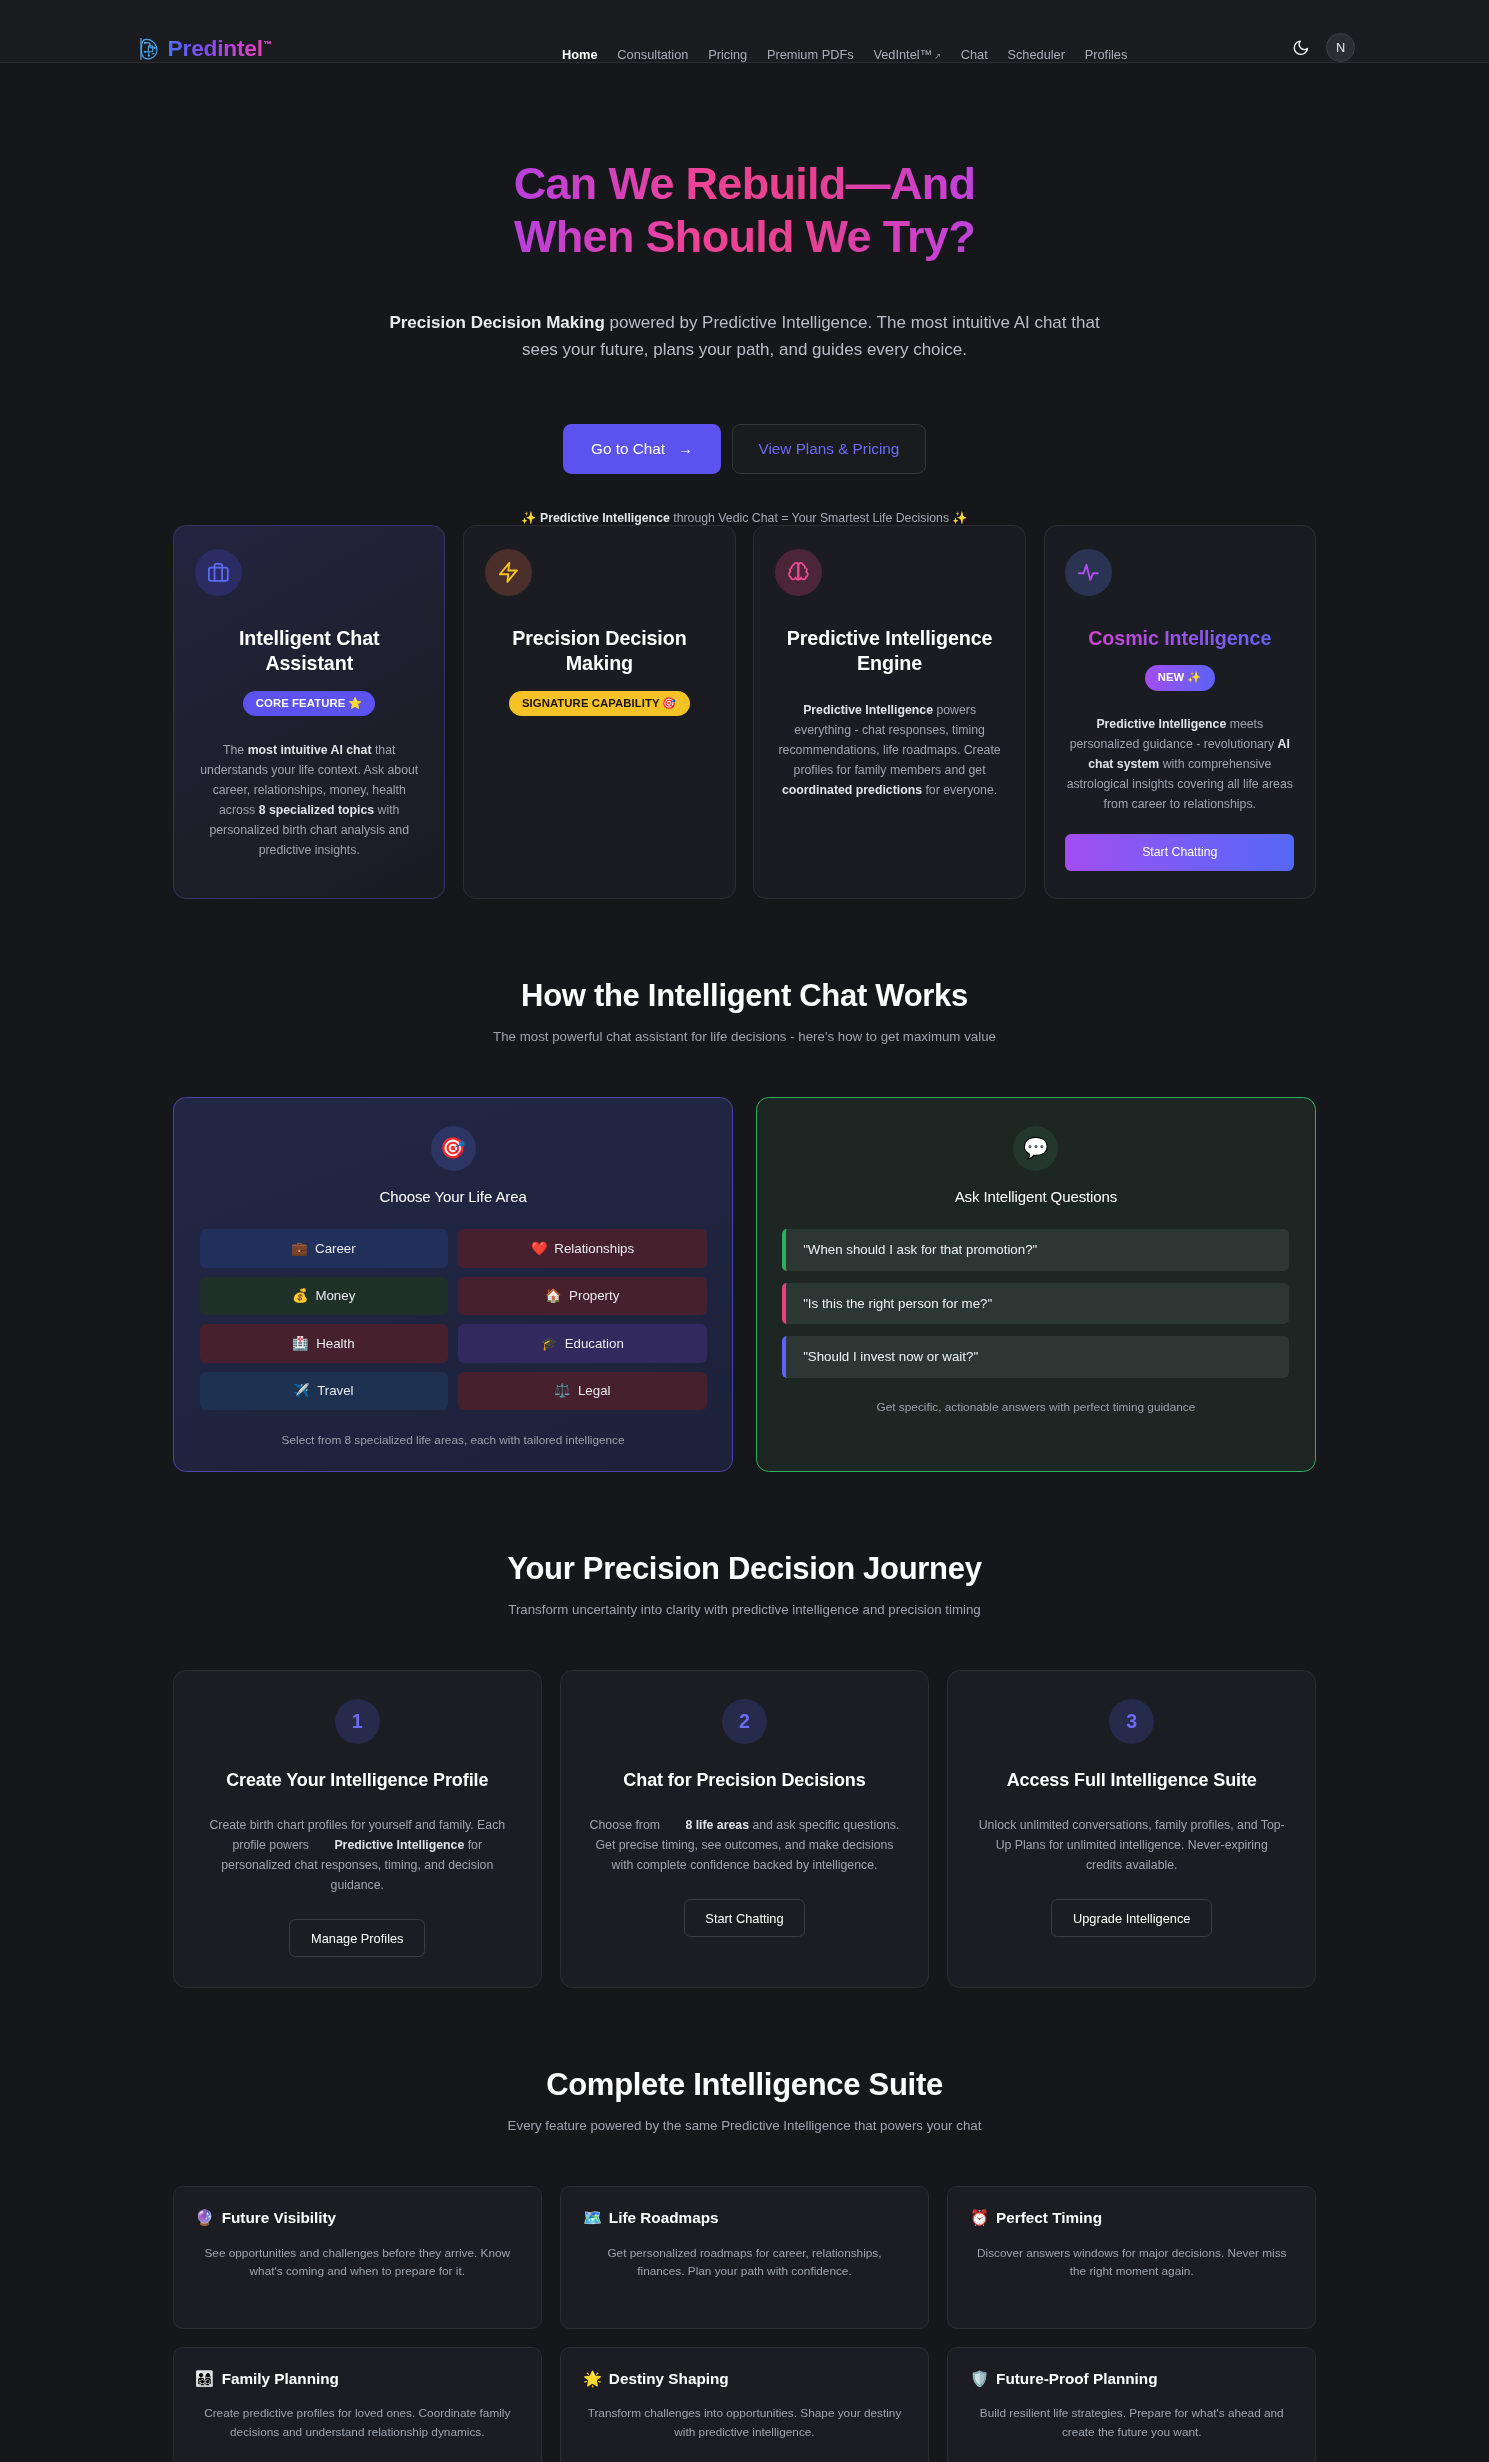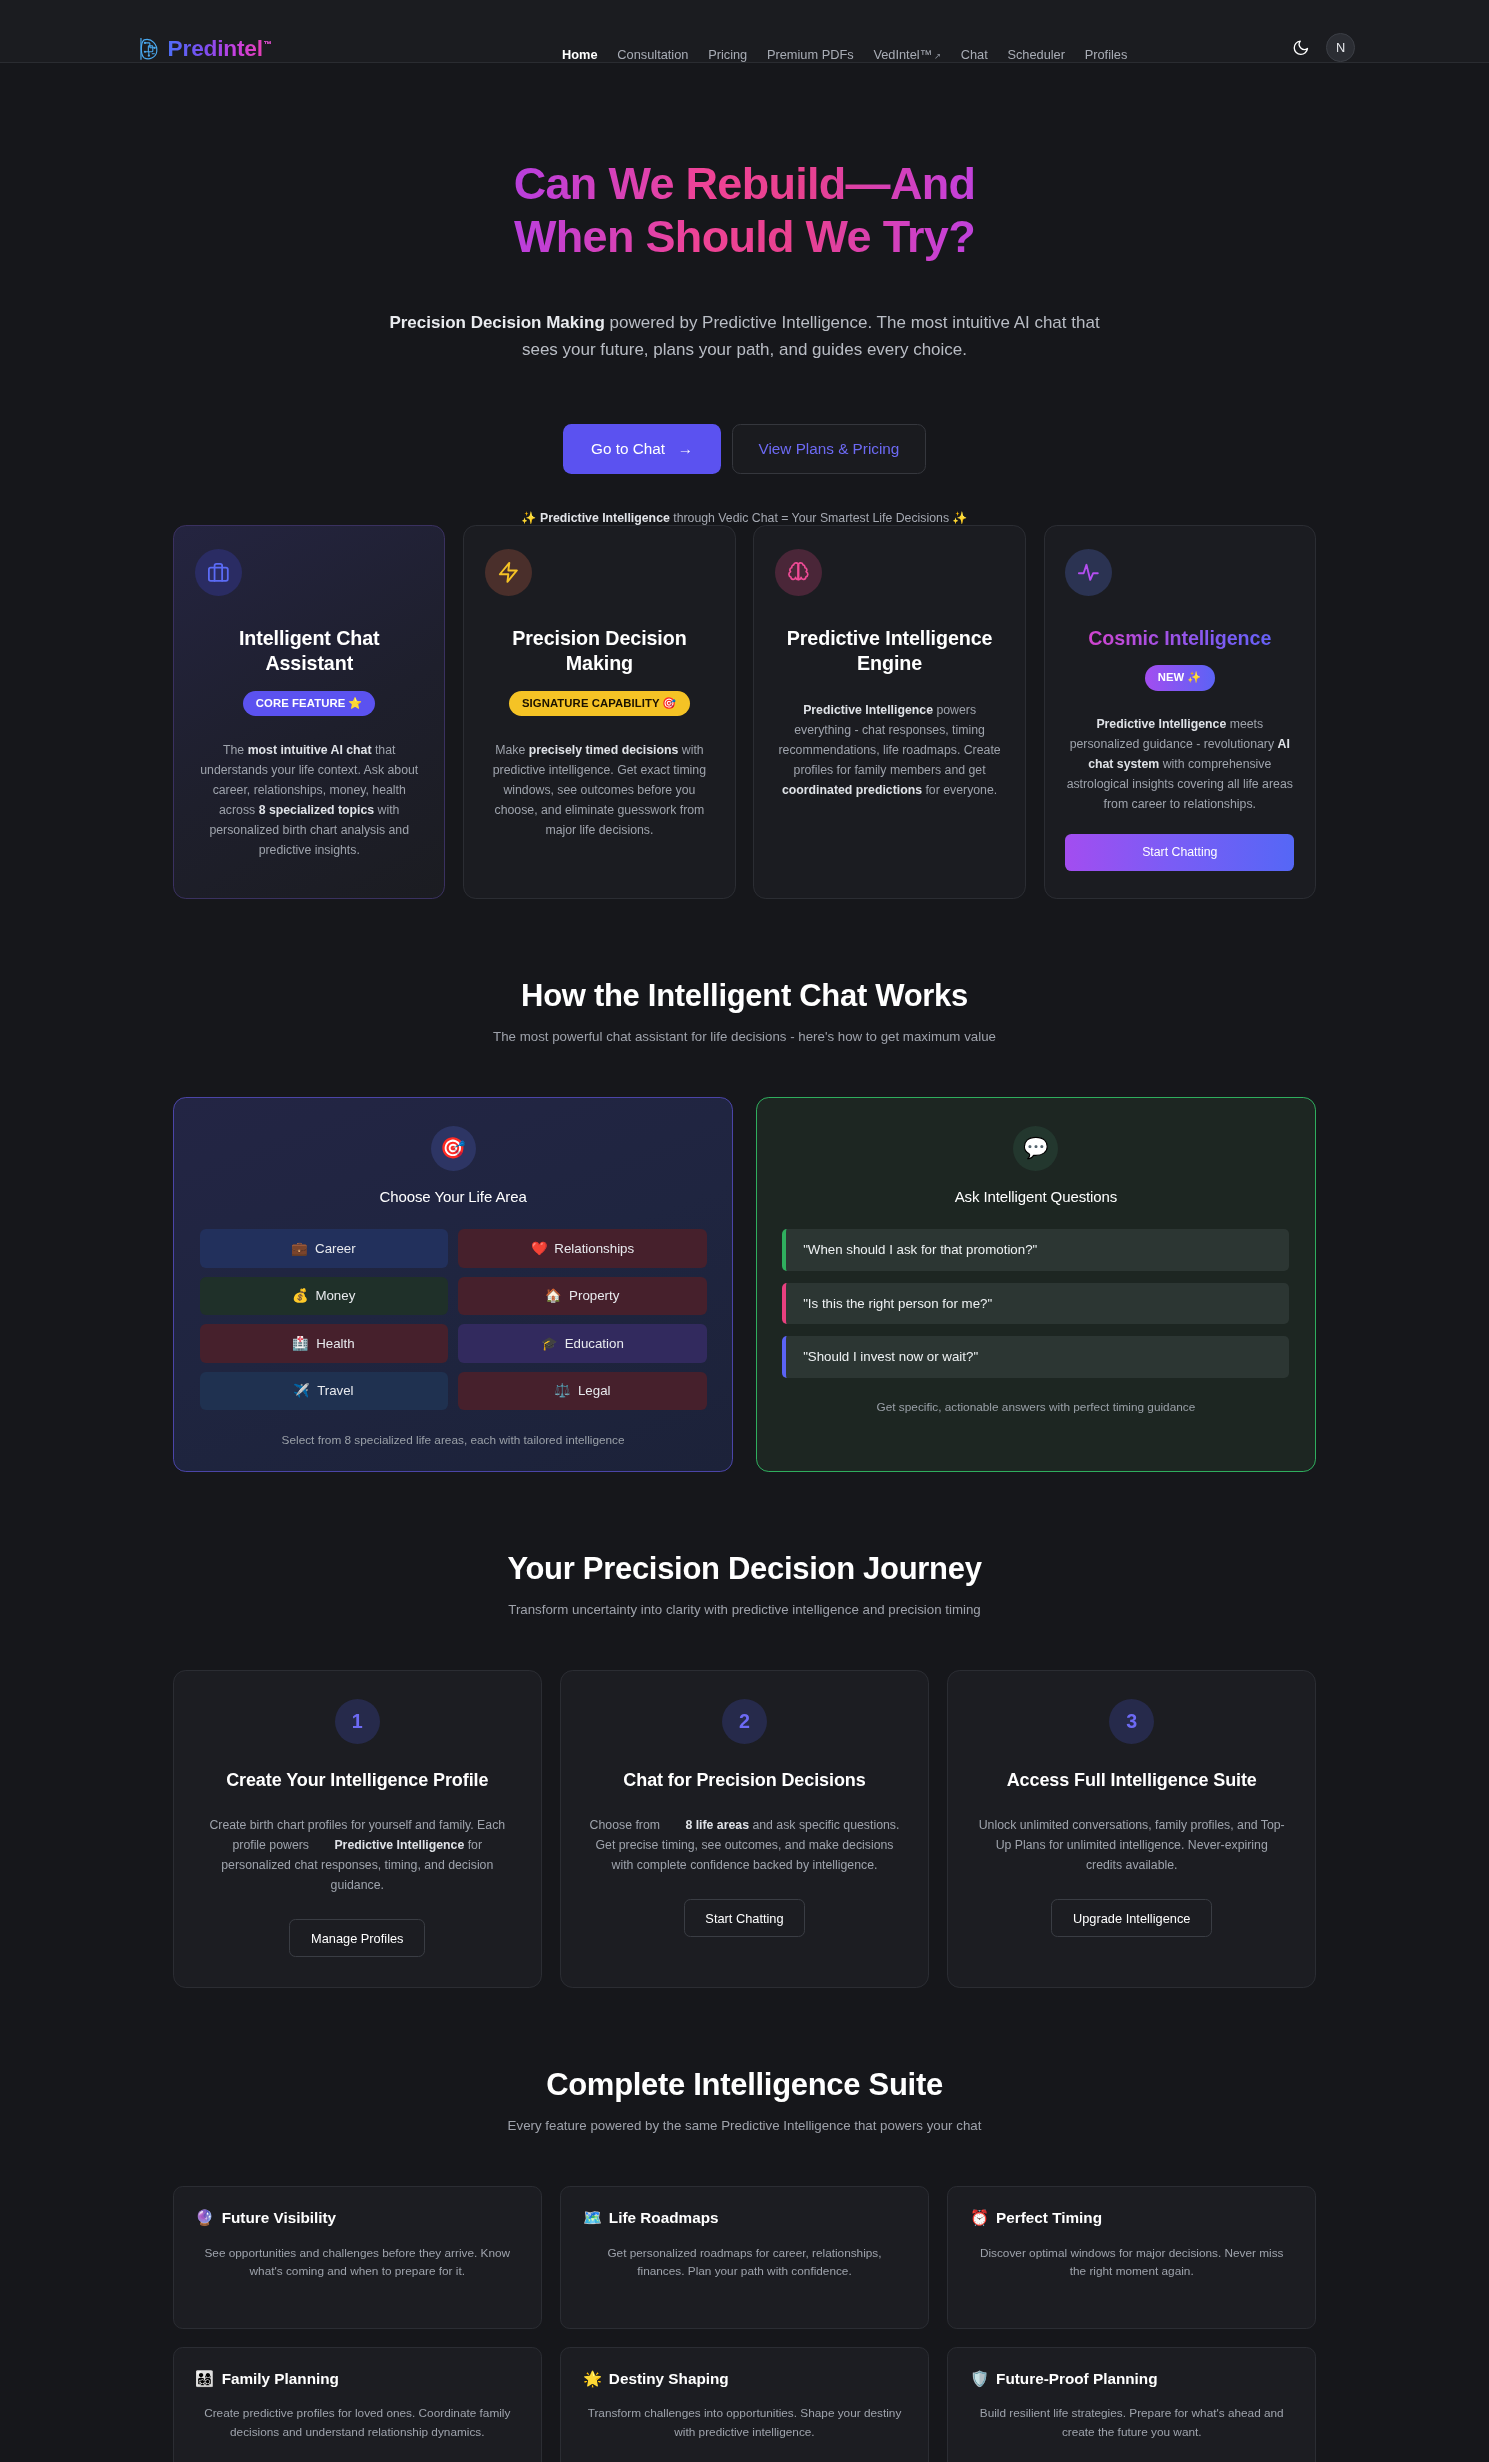--- a/index.html
+++ b/index.html
@@ -399,21 +399,20 @@
       </div>
 
       <div class="feat-card">
         <div class="fic amber">
           <svg width="22.7" height="22.7" viewBox="0 0 24 24" fill="none" stroke="#f5c325" stroke-width="2" stroke-linecap="round" stroke-linejoin="round">
             <polygon points="13 2 3 14 12 14 11 22 21 10 12 10 13 2"></polygon>
           </svg>
         </div>
         <div class="feat-title">Precision Decision Making</div>
         <div class="badge sig">SIGNATURE CAPABILITY 🎯</div>
-        <div class="feat-body">Make <b>precisely timed decisions</b> with predictive intelligence. Get exact timing windows, see outcomes before you choose, and eliminate guesswork from major life decisions.</div>
       </div>
 
       <div class="feat-card">
         <div class="fic pink">
           <svg width="22.7" height="22.7" viewBox="0 0 24 24" fill="none" stroke="#ef4b96" stroke-width="1.8" stroke-linecap="round" stroke-linejoin="round">
             <path d="M12 4.5a2.5 2.5 0 0 0-4.96-.44 2.5 2.5 0 0 0-1.98 3 2.5 2.5 0 0 0-1.32 4.24 3 3 0 0 0 .34 5.58 2.5 2.5 0 0 0 4.96.44A2.5 2.5 0 0 0 12 19.5Z"></path>
             <path d="M12 4.5a2.5 2.5 0 0 1 4.96-.44 2.5 2.5 0 0 1 1.98 3 2.5 2.5 0 0 1 1.32 4.24 3 3 0 0 1-.34 5.58 2.5 2.5 0 0 1-4.96.44A2.5 2.5 0 0 1 12 19.5Z"></path>
             <path d="M12 4.5v15"></path>
           </svg>
         </div>
@@ -536,21 +535,21 @@
           <span>🗺️</span>
           <span>Life Roadmaps</span>
         </div>
       <div class="s-body">Get personalized roadmaps for career, relationships, finances. Plan your path with confidence.</div>
     </div>
     <div class="s-card">
       <div class="s-title">
           <span>⏰</span>
           <span>Perfect Timing</span>
         </div>
-      <div class="s-body">Discover optimal windows for major decisions. Never miss the right moment again.</div>
+      <div class="s-body">Discover answers windows for major decisions. Never miss the right moment again.</div>
     </div>
     <div class="s-card">
       <div class="s-title">
           <span>👨‍👩‍👧‍👦</span>
           <span>Family Planning</span>
         </div>
       <div class="s-body">Create predictive profiles for loved ones. Coordinate family decisions and understand relationship dynamics.</div>
     </div>
     <div class="s-card">
       <div class="s-title">

